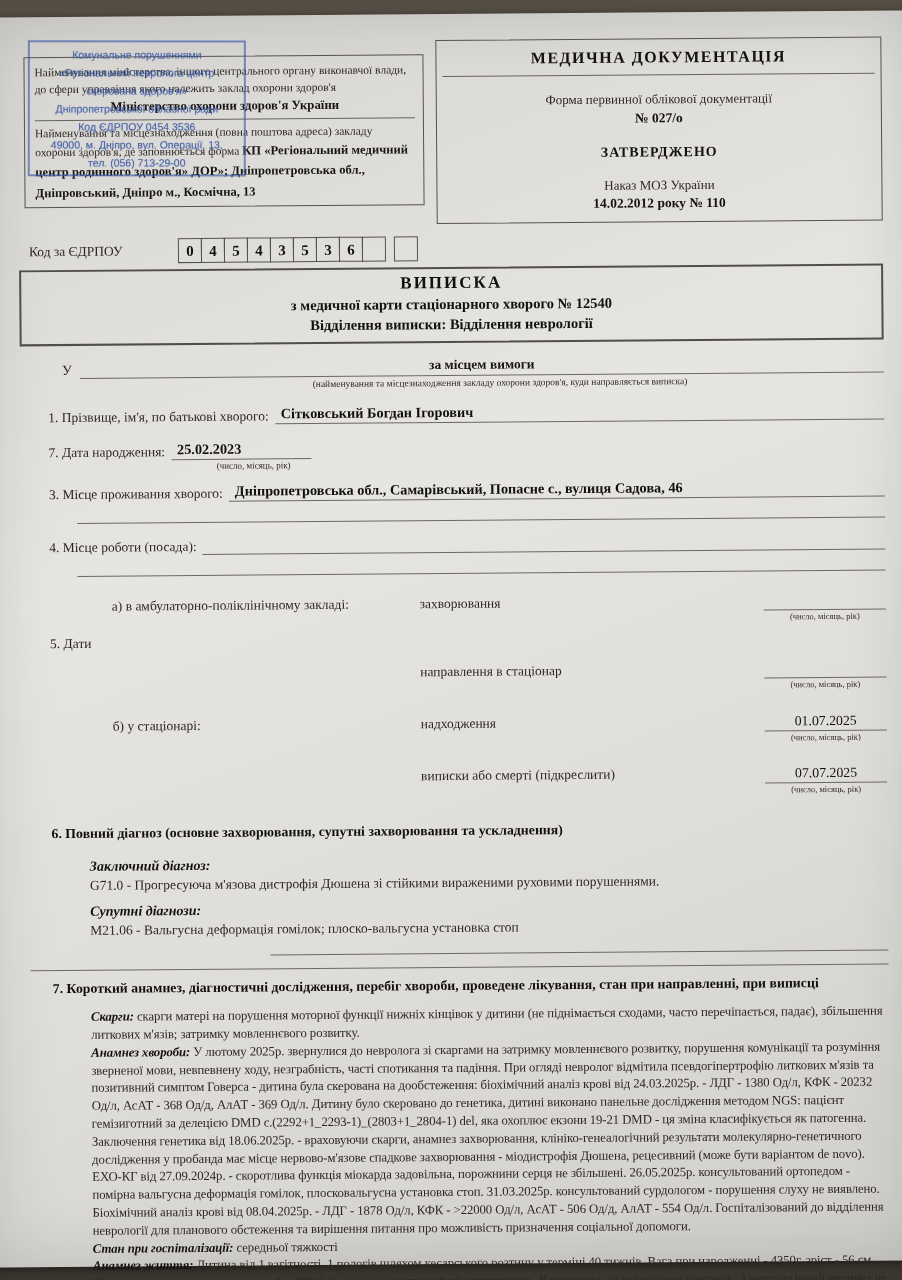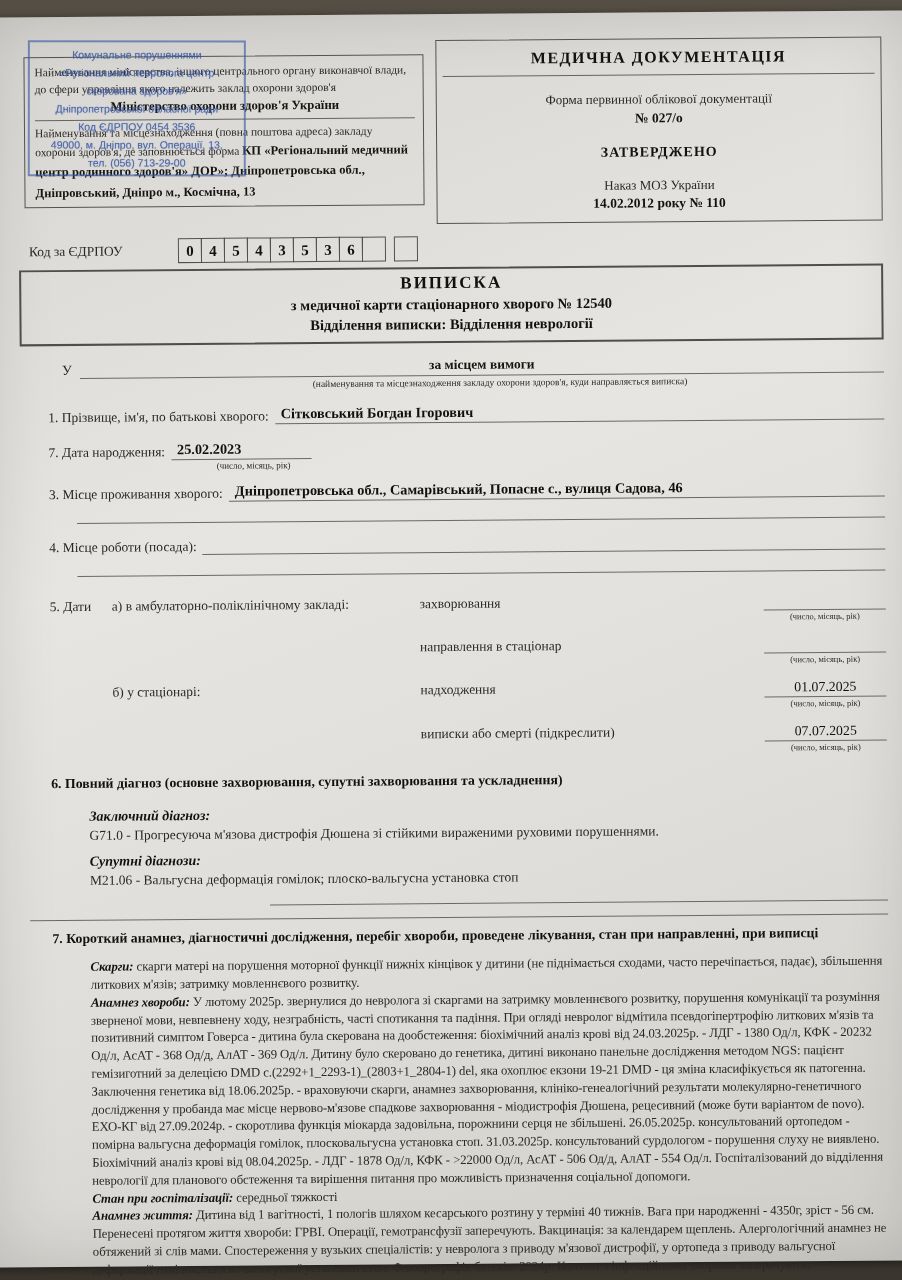--- a/index.html
+++ b/index.html
@@ -79,21 +79,21 @@
   .field-label { white-space:nowrap; padding-right:6px; }
   .field-value { flex:1; border-bottom:1px solid #6b6965; font-weight:bold; font-size:14.3px;
     padding:0 0 1px 6px; color:#131110; min-height:18px; }
   .field-value.short { flex:0 0 140px; text-align:left; }
   .sub-caption { font-size:9px; margin:1px 0 0 190px; }
   .blank-fill { border-bottom:1px solid #6b6965; height:21px; margin-left:50px; }
 
   
   .dates { margin:22px 0 0 22px; }
   .drow { display:flex; align-items:flex-start; margin-bottom:15px; font-size:13.5px; }
-  .dc1 { width:62px; }
+  .dc1 { width:62px;margin-top:37px; }
   .dc2 { width:308px; }
   .dc3 { flex:1; }
   .dc4 { width:122px; text-align:center; }
   .dval { border-bottom:1px solid #6b6965; min-height:17px; font-weight:normal; font-size:13.8px;
     color:#131110; padding-bottom:1px; }
   .dcap { font-size:8.5px; margin-top:1px; white-space:nowrap; }
 
   
   .sec-header { font-weight:bold; font-size:13.8px; color:#131110; margin:18px 0 0 22px; }
   .diag-block { margin:16px 0 0 60px; font-size:13.5px; line-height:1.35; }

